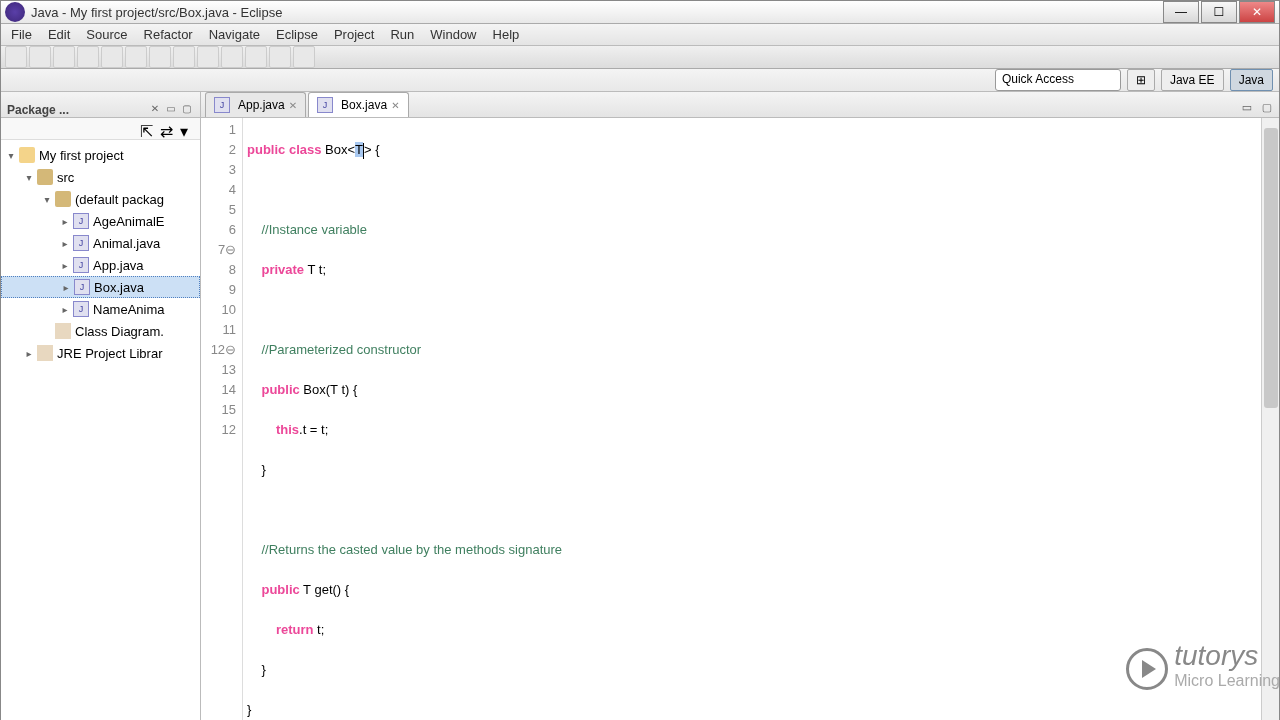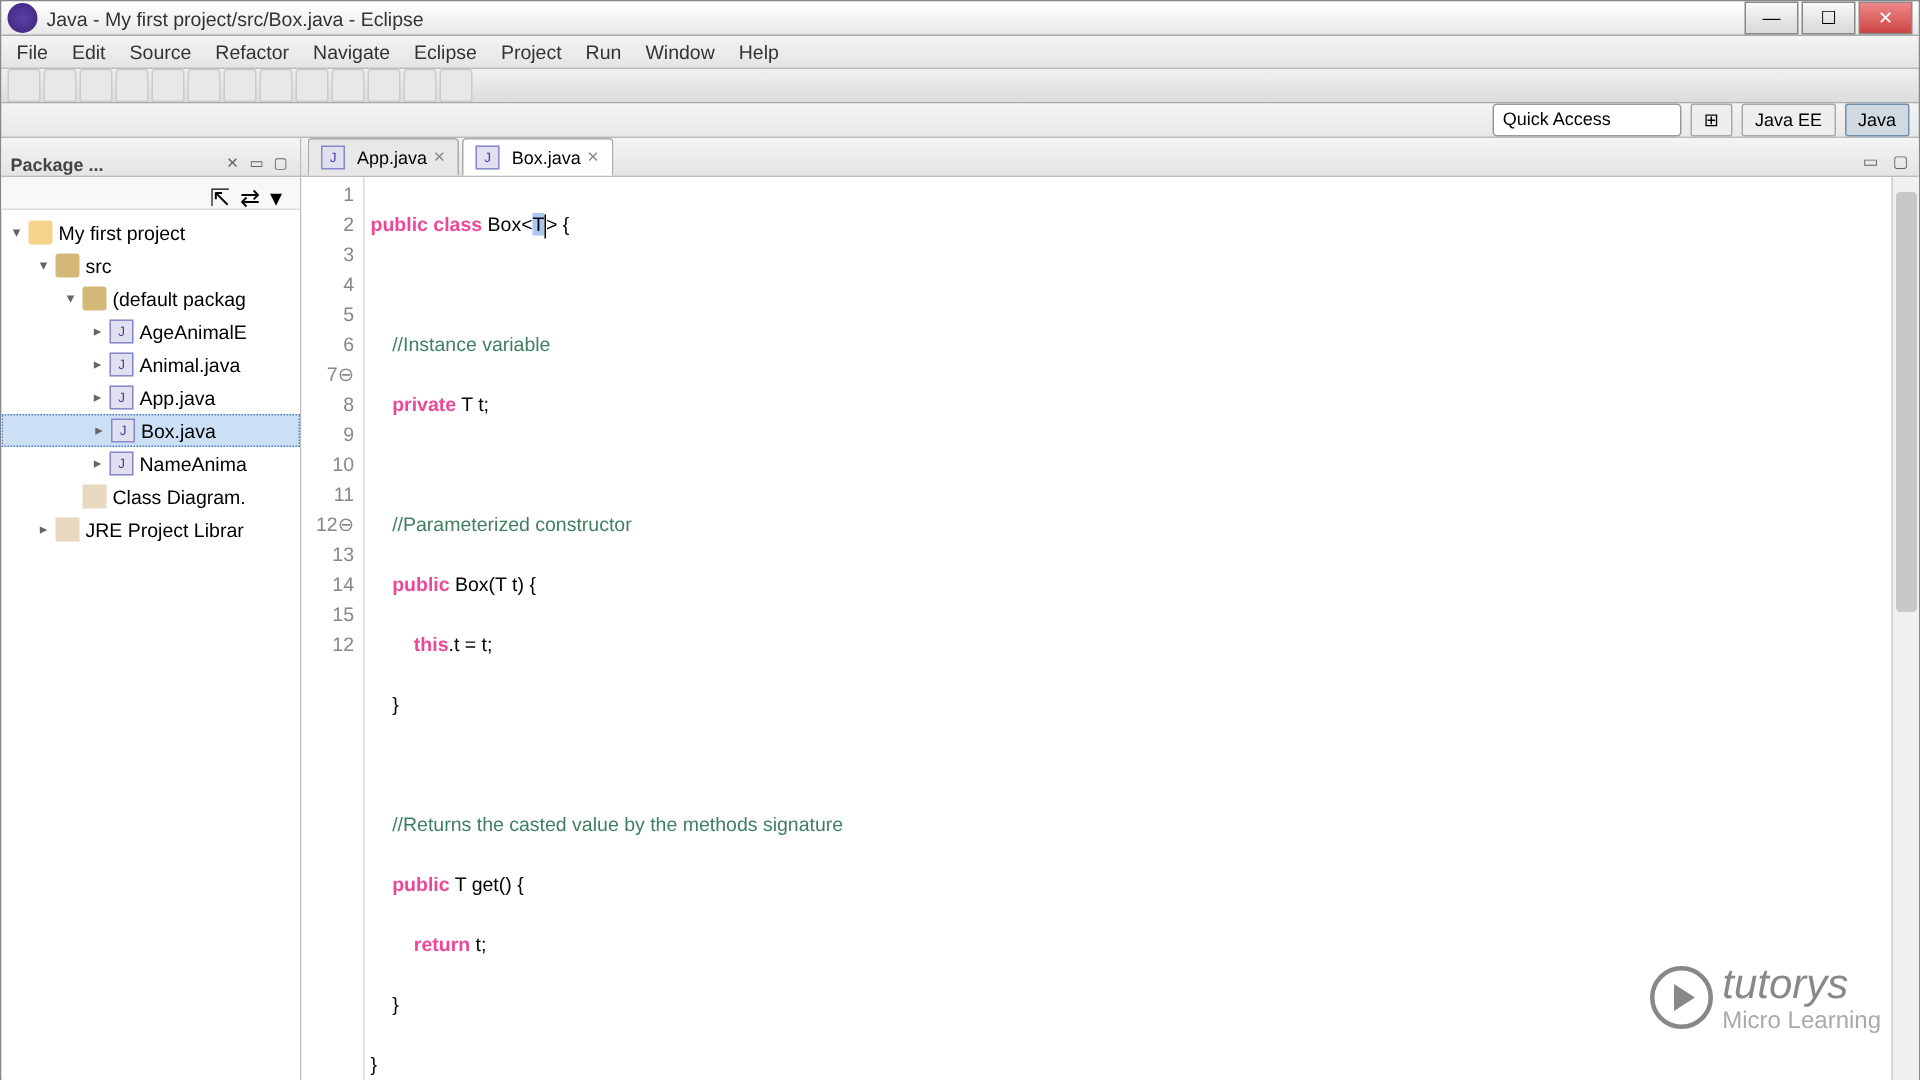--- a/index.html
+++ b/index.html
@@ -58,21 +58,21 @@
 .code-text { flex: 1; font-family: 'Consolas', monospace; font-size: 13px; padding: 2px 4px; line-height: 20px; white-space: pre; position: relative; }
 .code-line { height: 20px; }
 .kw { color: #ec4899; font-weight: bold; }
 .cm { color: #3f7f5f; }
 .sel { background: #a8c8f0; }
 .caret { display: inline-block; width: 1px; height: 16px; background: #000; vertical-align: middle; }
 
 .vscroll { width: 18px; background: #f0f0f0; border-left: 1px solid #ccc; position: relative; }
 .vscroll .thumb { position: absolute; top: 10px; width: 14px; left: 2px; height: 280px; background: #c8c8c8; border-radius: 3px; }
 
-.watermark { position: absolute; right: 26px; bottom: 30px; font-size: 28px; color: #888; font-style: italic; display: flex; align-items: center; gap: 6px; pointer-events: none; }
+.watermark { position: absolute; right: 0; bottom: 30px; font-size: 28px; color: #888; font-style: italic; display: flex; align-items: flex-end; gap: 6px; pointer-events: none; }
 .watermark .play { width: 42px; height: 42px; border: 3px solid #888; border-radius: 50%; display: flex; align-items: center; justify-content: center; }
 .watermark .play::after { content: ''; border-left: 14px solid #888; border-top: 9px solid transparent; border-bottom: 9px solid transparent; margin-left: 4px; }
 .watermark small { font-size: 16px; display: block; font-style: normal; color: #aaa; }
 </style>
 </head>
 <body>
 
 <div class="window">
   <div class="titlebar">
     <div class="titlebar-icon"></div>

